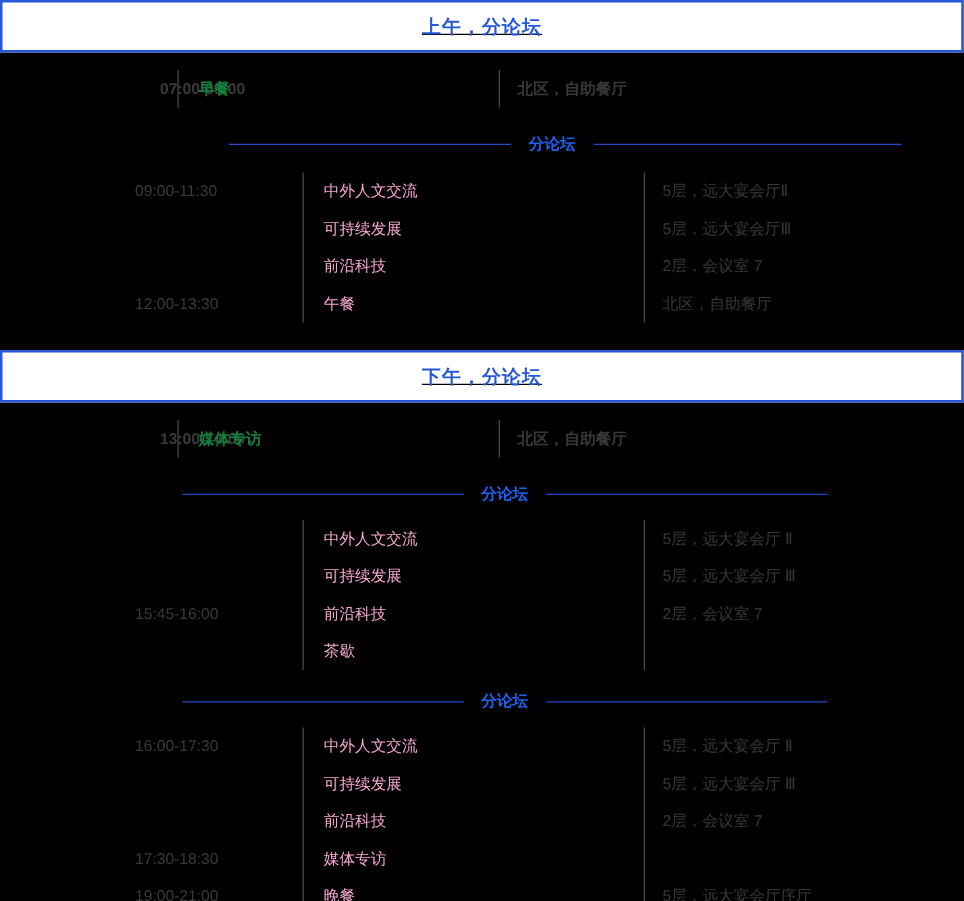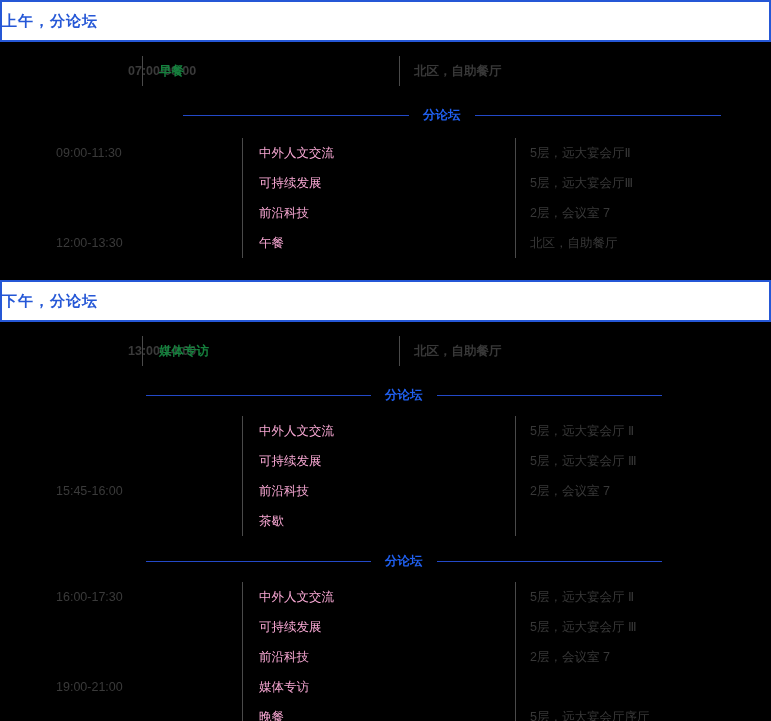--- a/index.html
+++ b/index.html
@@ -14,20 +14,22 @@
   .page { position: relative; width: 771px; height: 721px; background: #000; }
 
   
   .banner {
     width: 771px;
     height: 42px;
     background: #ffffff;
     border: 2px solid #2557d6;
     display: flex;
     align-items: center;
+    justify-content: center;
+    text-decoration: underline;
   }
   .banner-title {
     color: #2557d6;
     font-size: 15px;
     font-weight: bold;
     letter-spacing: 1px;
   }
 
   
   .row {
@@ -79,21 +81,21 @@
     white-space: nowrap;
   }
 
   
   .group { display: flex; width: 771px; }
   .group .times { width: 242px; flex: 0 0 auto; }
   .group .times .t {
     color: #3a3a3a;
     font-size: 12.5px;
     line-height: 30px;
-    padding-left: 56px;
+    padding-left: 108px;
     white-space: nowrap;
     height: 30px;
   }
   .group .times .t.blank { visibility: hidden; }
   .group .rule { width: 1px; background: #4a4a4a; flex: 0 0 auto; }
   .group .titles { width: 272px; flex: 0 0 auto; }
   .group .titles .n {
     color: #f9a8d4;
     font-size: 12.5px;
     line-height: 30px;
@@ -251,20 +253,21 @@
     <div class="line right"></div>
   </div>
 
   <div class="sp8"></div>
 
   <div class="group">
     <div class="times">
       <div class="t">16:00-17:30</div>
       <div class="t blank"></div>
       <div class="t blank"></div>
+      <div class="t">17:30-18:30</div>
       <div class="t">19:00-21:00</div>
     </div>
     <div class="rule"></div>
     <div class="titles">
       <div class="n">中外人文交流</div>
       <div class="n">可持续发展</div>
       <div class="n">前沿科技</div>
       <div class="n">媒体专访</div>
       <div class="n">晚餐</div>
     </div>

